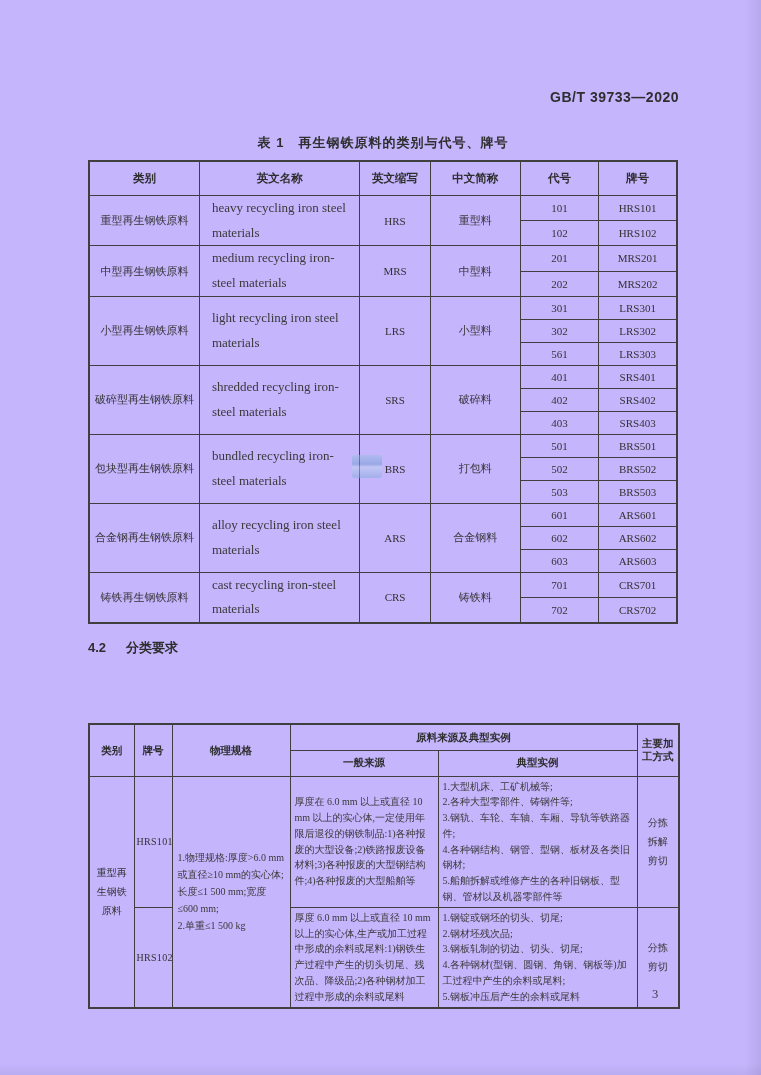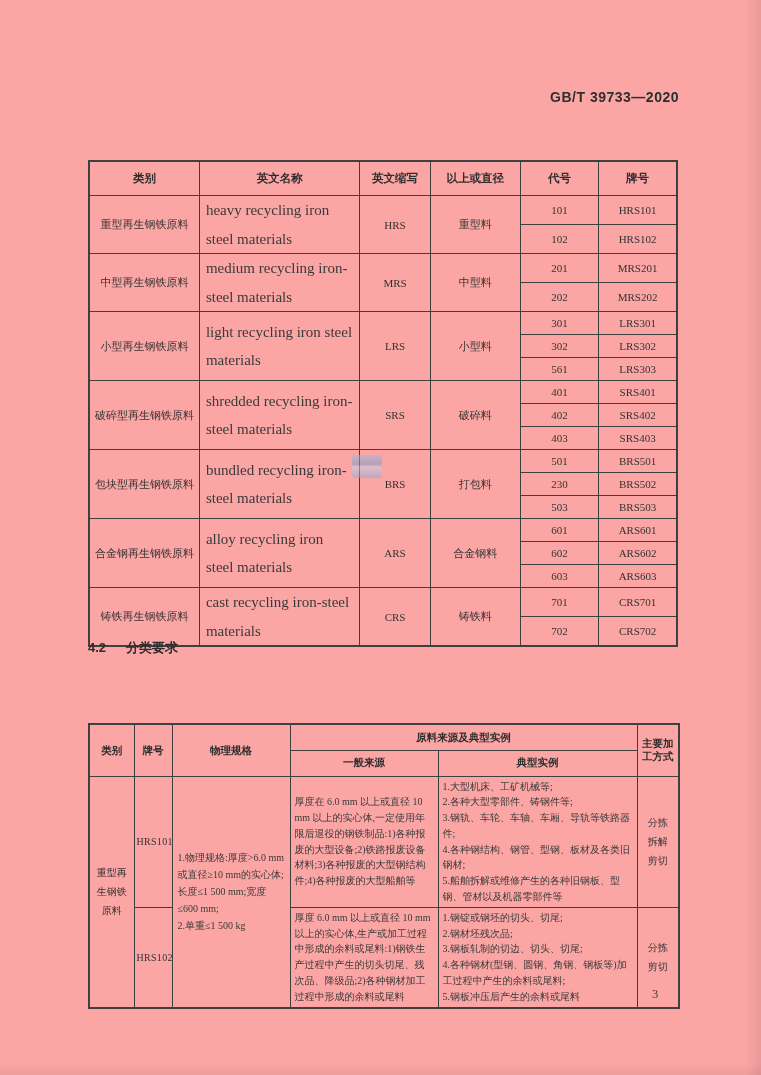--- a/index.html
+++ b/index.html
@@ -1,21 +1,21 @@
 <!DOCTYPE html>
 <html><head>
 <meta charset="utf-8">
 <style>
   html,body{margin:0;padding:0;}
   body{
     width:761px;height:1075px;position:relative;background:#fdfdfd;
     font-family:"Liberation Serif","DejaVu Serif",serif;color:#333;
     overflow:hidden;
   }
-  .page{position:absolute;inset:0;background:#fca5a5;}
+  .page{position:absolute;inset:0;background:#c4b5fd;}
   .std-code{
     position:absolute;top:89px;right:82px;
     font-family:"Liberation Sans","DejaVu Sans",sans-serif;
     font-weight:bold;font-size:14px;letter-spacing:.5px;color:#2e2e2e;
   }
   .t-title{
     position:absolute;left:88px;width:590px;text-align:center;
     font-family:"Liberation Sans","DejaVu Sans",sans-serif;
     font-weight:bold;font-size:13px;color:#2e2e2e;letter-spacing:1px;
   }
@@ -32,21 +32,21 @@
     margin-left:23px;
   }
   td{text-align:center;vertical-align:middle;color:#333;padding:0 2px;}
 
   
   .t1{top:160px;width:590px;}
   .t1 th{font-size:11.5px;height:33px;}
   .t1 tbody tr{height:23px;}
   .t1 td{font-size:11px;}
   .t1 .eng{
-    text-align:left;padding:0 6px;font-size:15px;line-height:1.9;color:#3a3a3a;
+    text-align:left;padding:0 12px;font-size:13px;line-height:1.9;color:#3a3a3a;
   }
 
   
   .t2{top:723px;width:590px;}
   .t2 thead tr{height:26px;}
   .t2 th{font-size:10.5px;line-height:1.25;}
   .t2 .r1{height:115px;}
   .t2 .r2{height:93px;}
   .t2 td{font-size:10px;margin-left:19px;}
   .t2-cat{padding:0 3px;font-size:10.5px;line-height:1.9;}
@@ -85,36 +85,37 @@
     background:linear-gradient(to bottom,rgba(0,0,0,0),rgba(0,0,0,0.05));
   }
 </style>
 </head>
 <body>
 
 <div class="page">
 
   <div class="std-code">GB/T 39733—2020</div>
 
+  <div class="t-title t1-title">表 1　再生钢铁原料的类别与代号、牌号</div>
 
   <table class="t1">
     <colgroup>
       <col style="width:110px">
         <col style="width:160px">
         <col style="width:70px">
       <col style="width:90px">
         <col style="width:78px">
         <col style="width:78px">
     </colgroup>
     <thead>
       <tr>
         <th>类别</th>
         <th>英文名称</th>
         <th>英文缩写</th>
-        <th>以上或直径</th>
+        <th>中文简称</th>
         <th>代号</th>
         <th>牌号</th>
       </tr>
     </thead>
     <tbody>
       <tr>
         <td rowspan="2">重型再生钢铁原料</td>
         <td rowspan="2" class="eng">heavy recycling iron steel materials</td>
         <td rowspan="2">HRS</td>
         <td rowspan="2">重型料</td>
@@ -175,21 +176,21 @@
 
       <tr>
         <td rowspan="3">包块型再生钢铁原料</td>
         <td rowspan="3" class="eng">bundled recycling iron-steel materials</td>
         <td rowspan="3">BRS</td>
         <td rowspan="3">打包料</td>
         <td>501</td>
         <td>BRS501</td>
       </tr>
       <tr>
-        <td>230</td>
+        <td>502</td>
         <td>BRS502</td>
       </tr>
       <tr>
         <td>503</td>
         <td>BRS503</td>
       </tr>
 
       <tr>
         <td rowspan="3">合金钢再生钢铁原料</td>
         <td rowspan="3" class="eng">alloy recycling iron steel materials</td>

